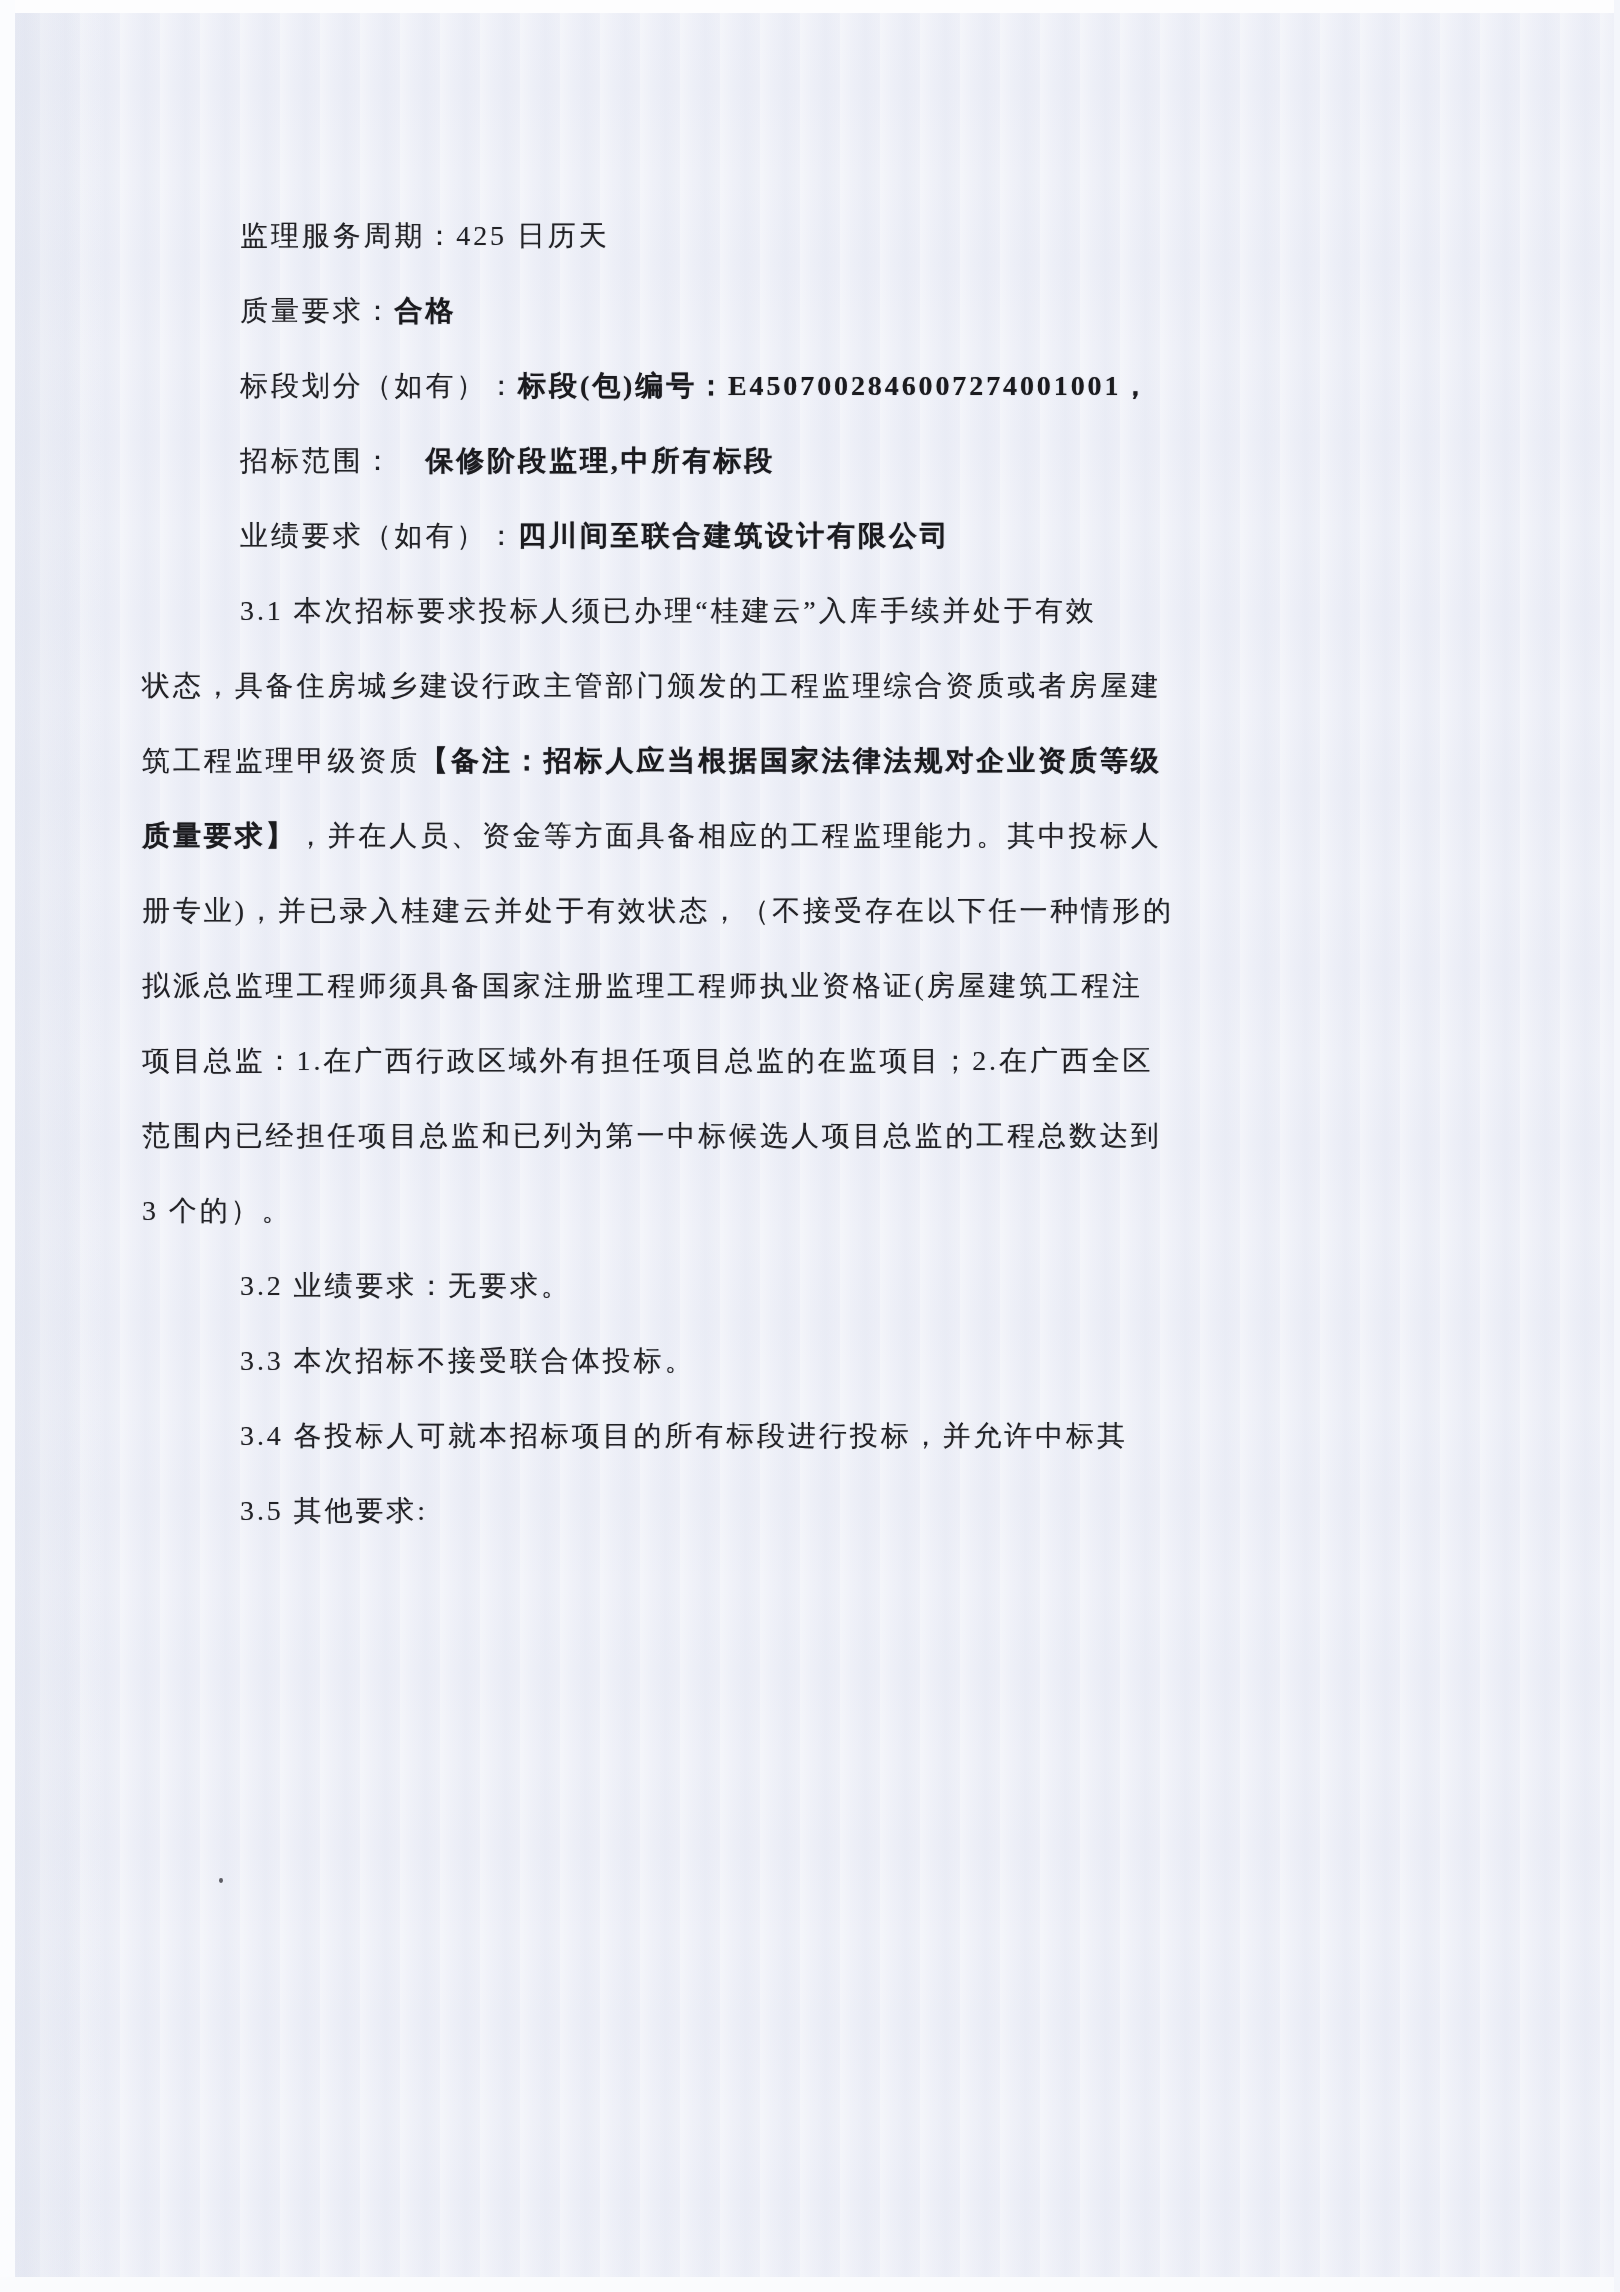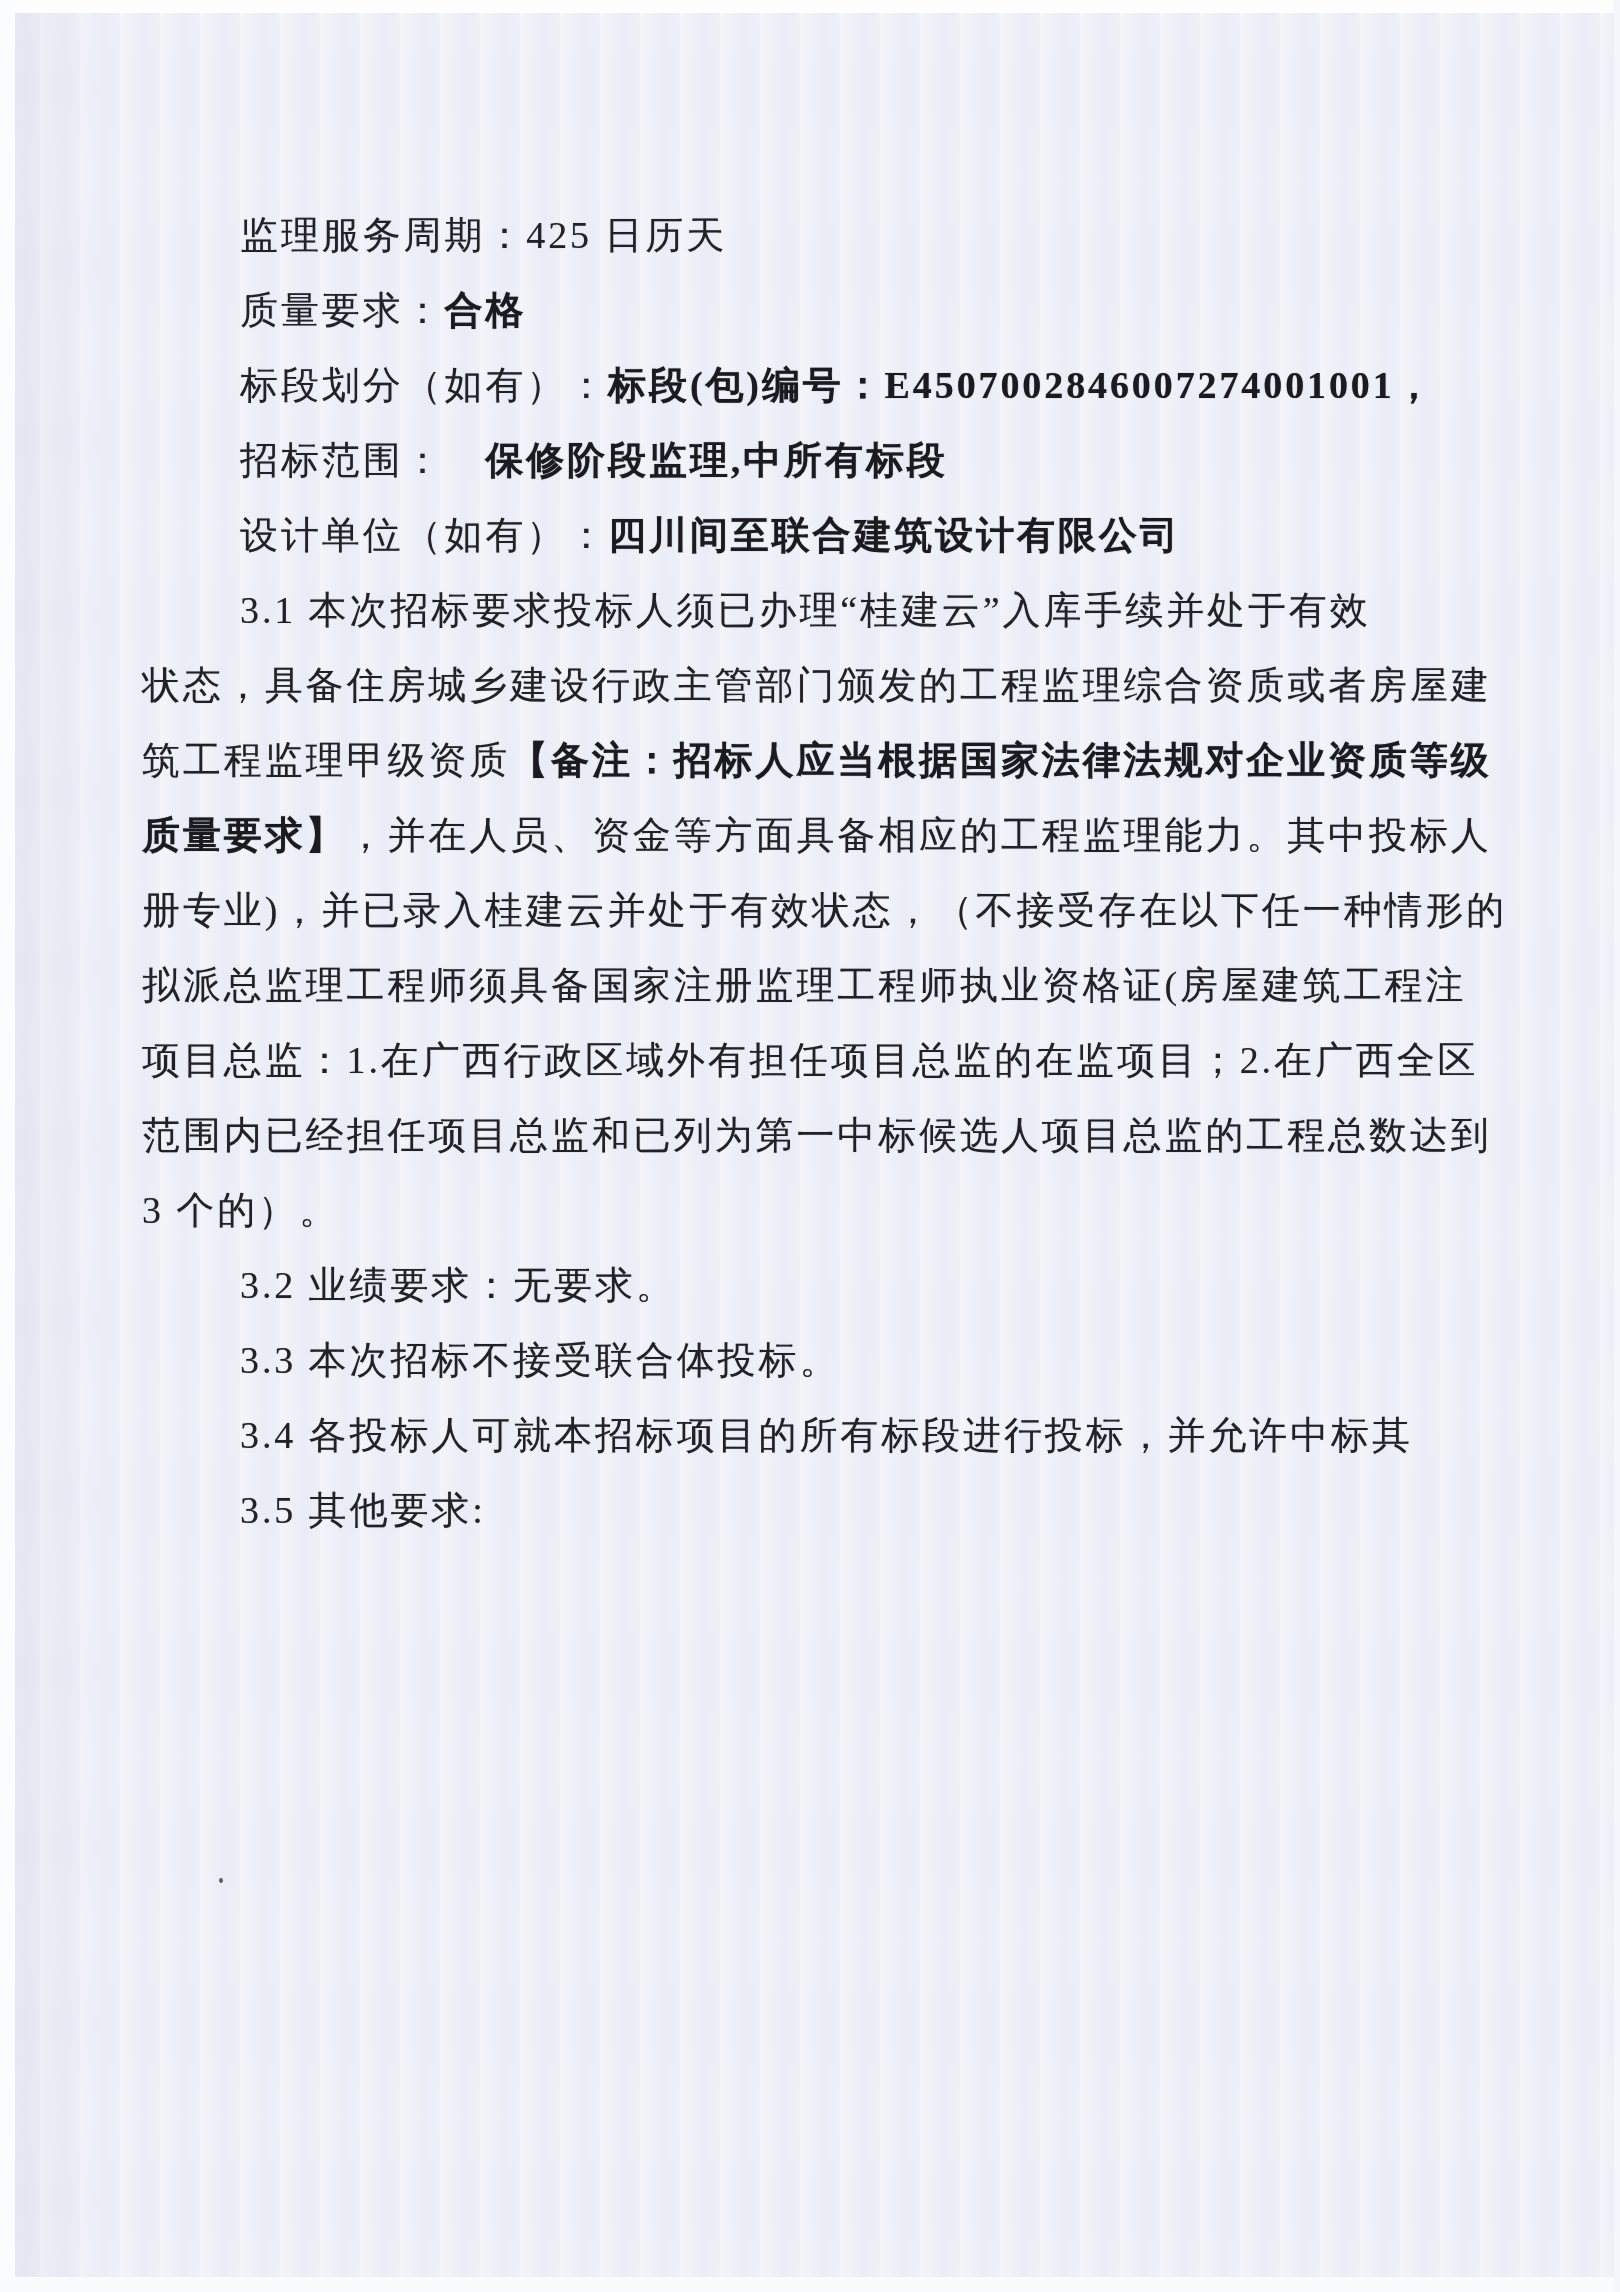--- a/index.html
+++ b/index.html
@@ -33,21 +33,21 @@
     position: absolute; left: 14.7px; top: 0; width: 88px; height: 100%;
     background: linear-gradient(90deg, rgba(214,219,233,0.35), rgba(255,255,255,0));
   }
   .content {
     position: absolute;
     left: 142px;
     top: 198px;
     width: 1325px;
   }
   .line {
-    font-size: 38px;
+    font-size: 28px;
     line-height: 75px;
     height: 75px;
     letter-spacing: 2.9px;
     color: #222226;
     white-space: pre;
     text-shadow: 0 0 1px rgba(40,40,50,0.35);
   }
   .line.indent { padding-left: 98px; }
   .seg { font-weight: 400; }
   .seg.bold {
@@ -73,21 +73,21 @@
   <div class="edge-top"></div>
   <div class="edge-left"></div>
   <div class="edge-bottom"></div>
   <div class="edge-right"></div>
 
   <div class="content">
       <div class="line indent"><span class="seg">监理服务周期：425 日历天</span></div>
       <div class="line indent"><span class="seg">质量要求：</span><span class="seg bold">合格</span></div>
       <div class="line indent"><span class="seg">标段划分（如有）：</span><span class="seg bold">标段(包)编号：E4507002846007274001001，</span></div>
       <div class="line indent"><span class="seg">招标范围：</span><span class="seg bold">　保修阶段监理,中所有标段</span></div>
-      <div class="line indent"><span class="seg">设计单位（如有）：</span><span class="seg bold">四川间至联合建筑设计有限公司</span></div>
+      <div class="line indent"><span class="seg">业绩要求（如有）：</span><span class="seg bold">四川间至联合建筑设计有限公司</span></div>
       <div class="line indent"><span class="seg">3.1 本次招标要求投标人须已办理“桂建云”入库手续并处于有效</span></div>
       <div class="line"><span class="seg">状态，具备住房城乡建设行政主管部门颁发的工程监理综合资质或者房屋建</span></div>
       <div class="line"><span class="seg">筑工程监理甲级资质</span><span class="seg bold">【备注：招标人应当根据国家法律法规对企业资质等级</span></div>
       <div class="line"><span class="seg bold">质量要求】</span><span class="seg">，并在人员、资金等方面具备相应的工程监理能力。其中投标人</span></div>
       <div class="line"><span class="seg">册专业)，并已录入桂建云并处于有效状态，（不接受存在以下任一种情形的</span></div>
       <div class="line"><span class="seg">拟派总监理工程师须具备国家注册监理工程师执业资格证(房屋建筑工程注</span></div>
       <div class="line"><span class="seg">项目总监：1.在广西行政区域外有担任项目总监的在监项目；2.在广西全区</span></div>
       <div class="line"><span class="seg">范围内已经担任项目总监和已列为第一中标候选人项目总监的工程总数达到</span></div>
       <div class="line"><span class="seg">3 个的）。</span></div>
       <div class="line indent"><span class="seg">3.2 业绩要求：无要求。</span></div>

